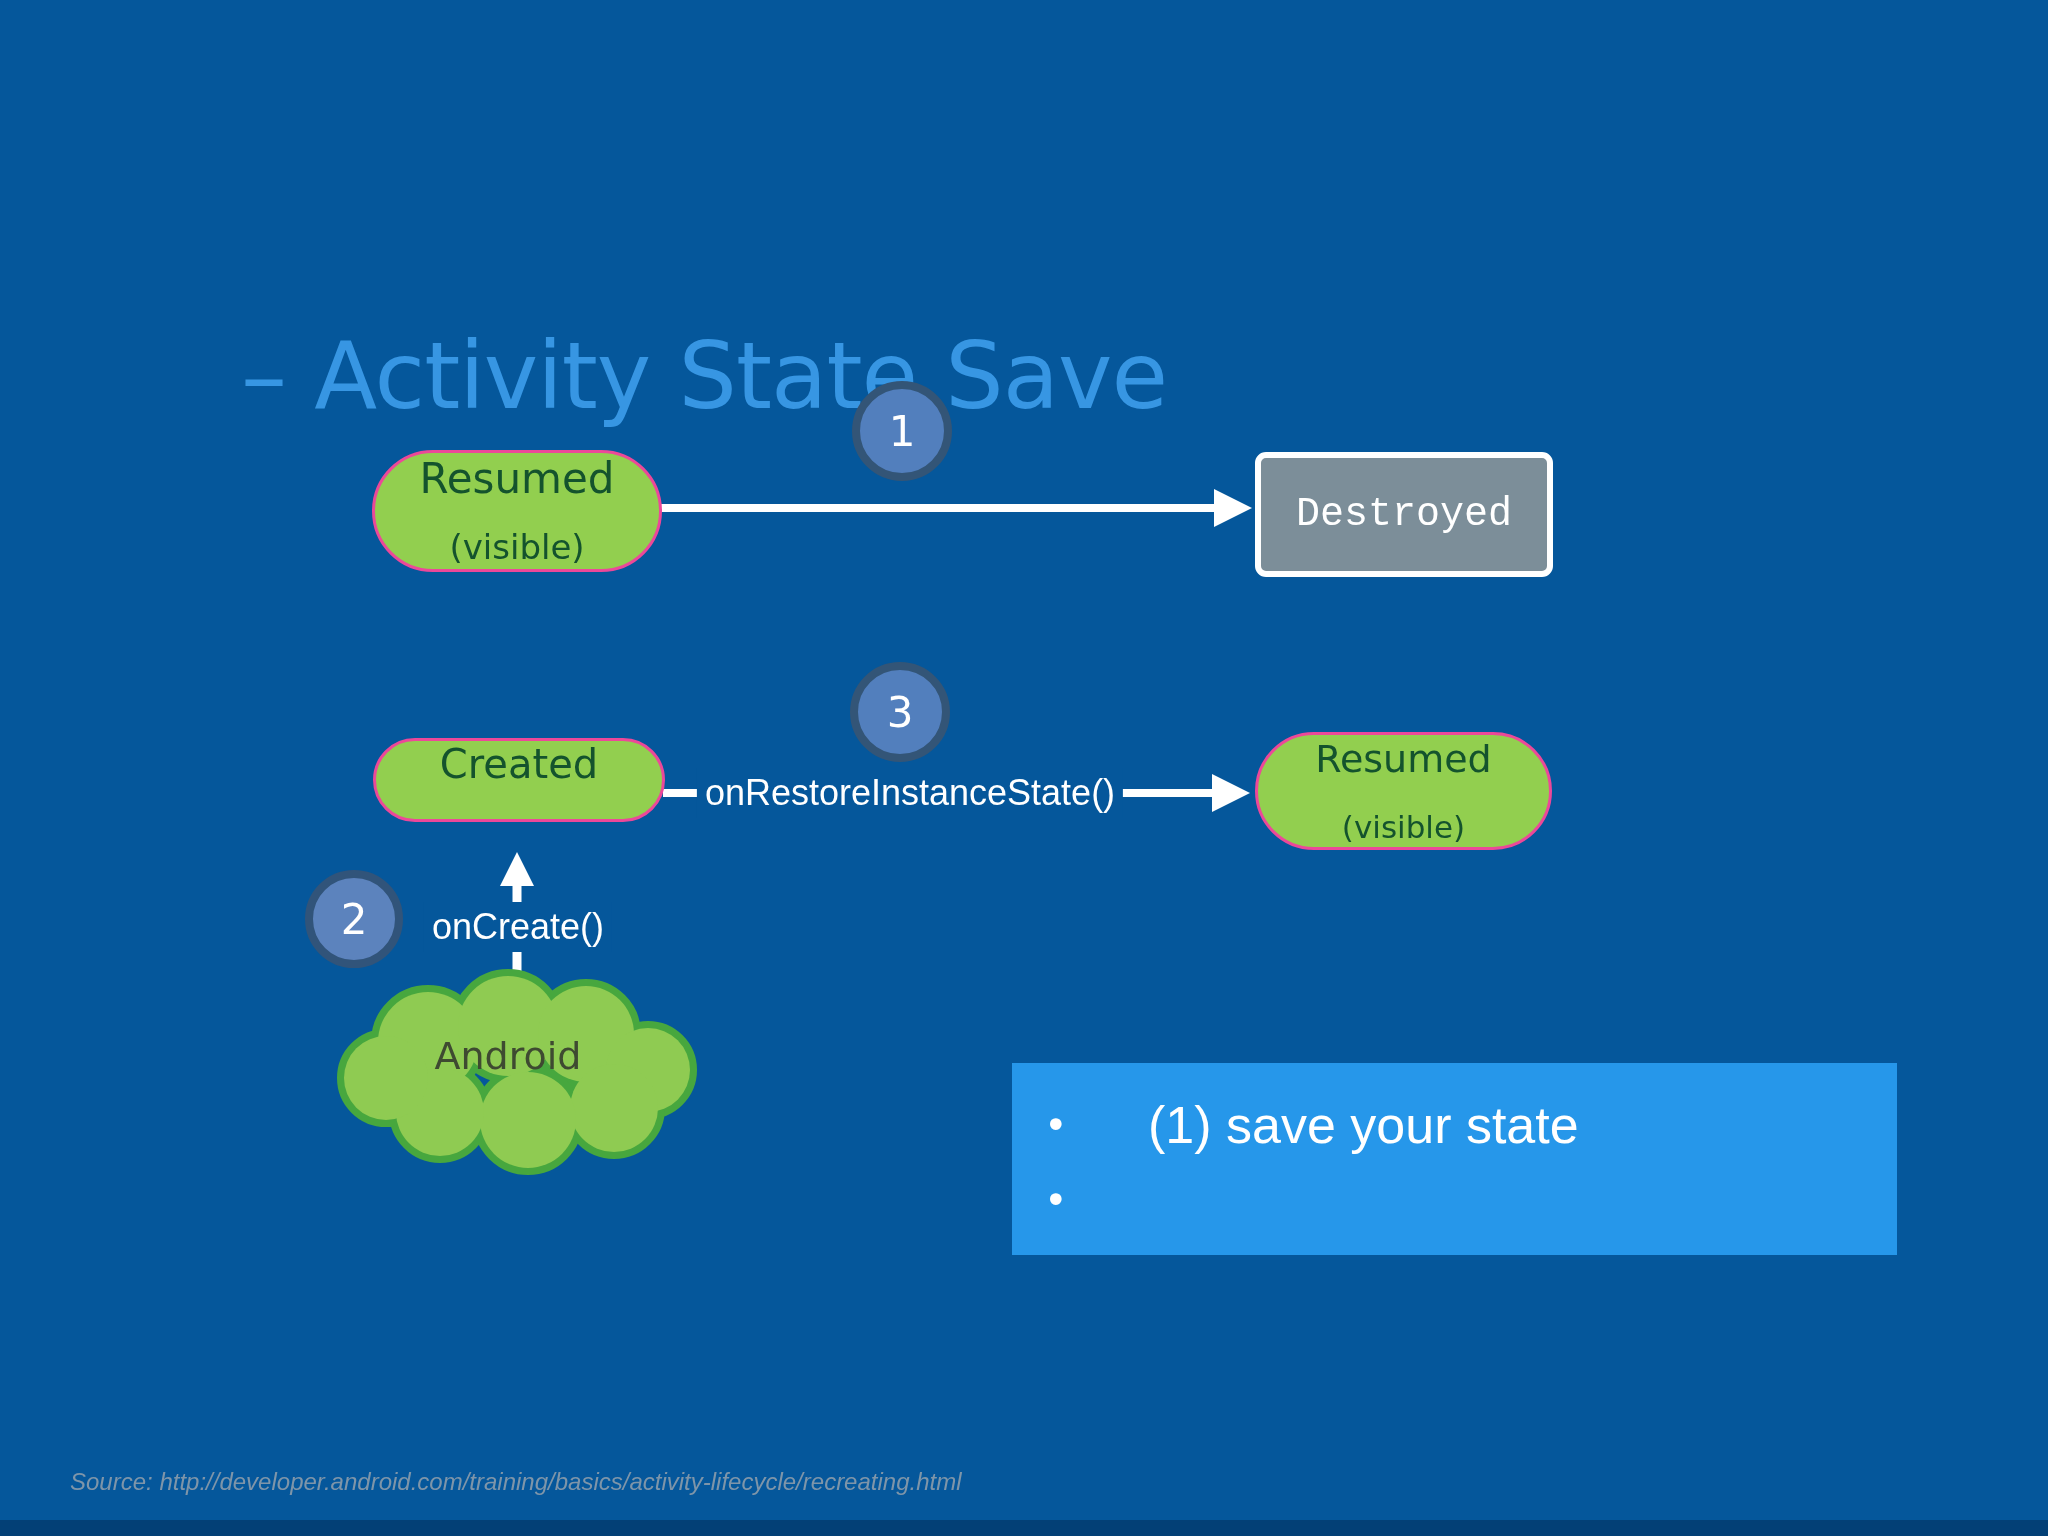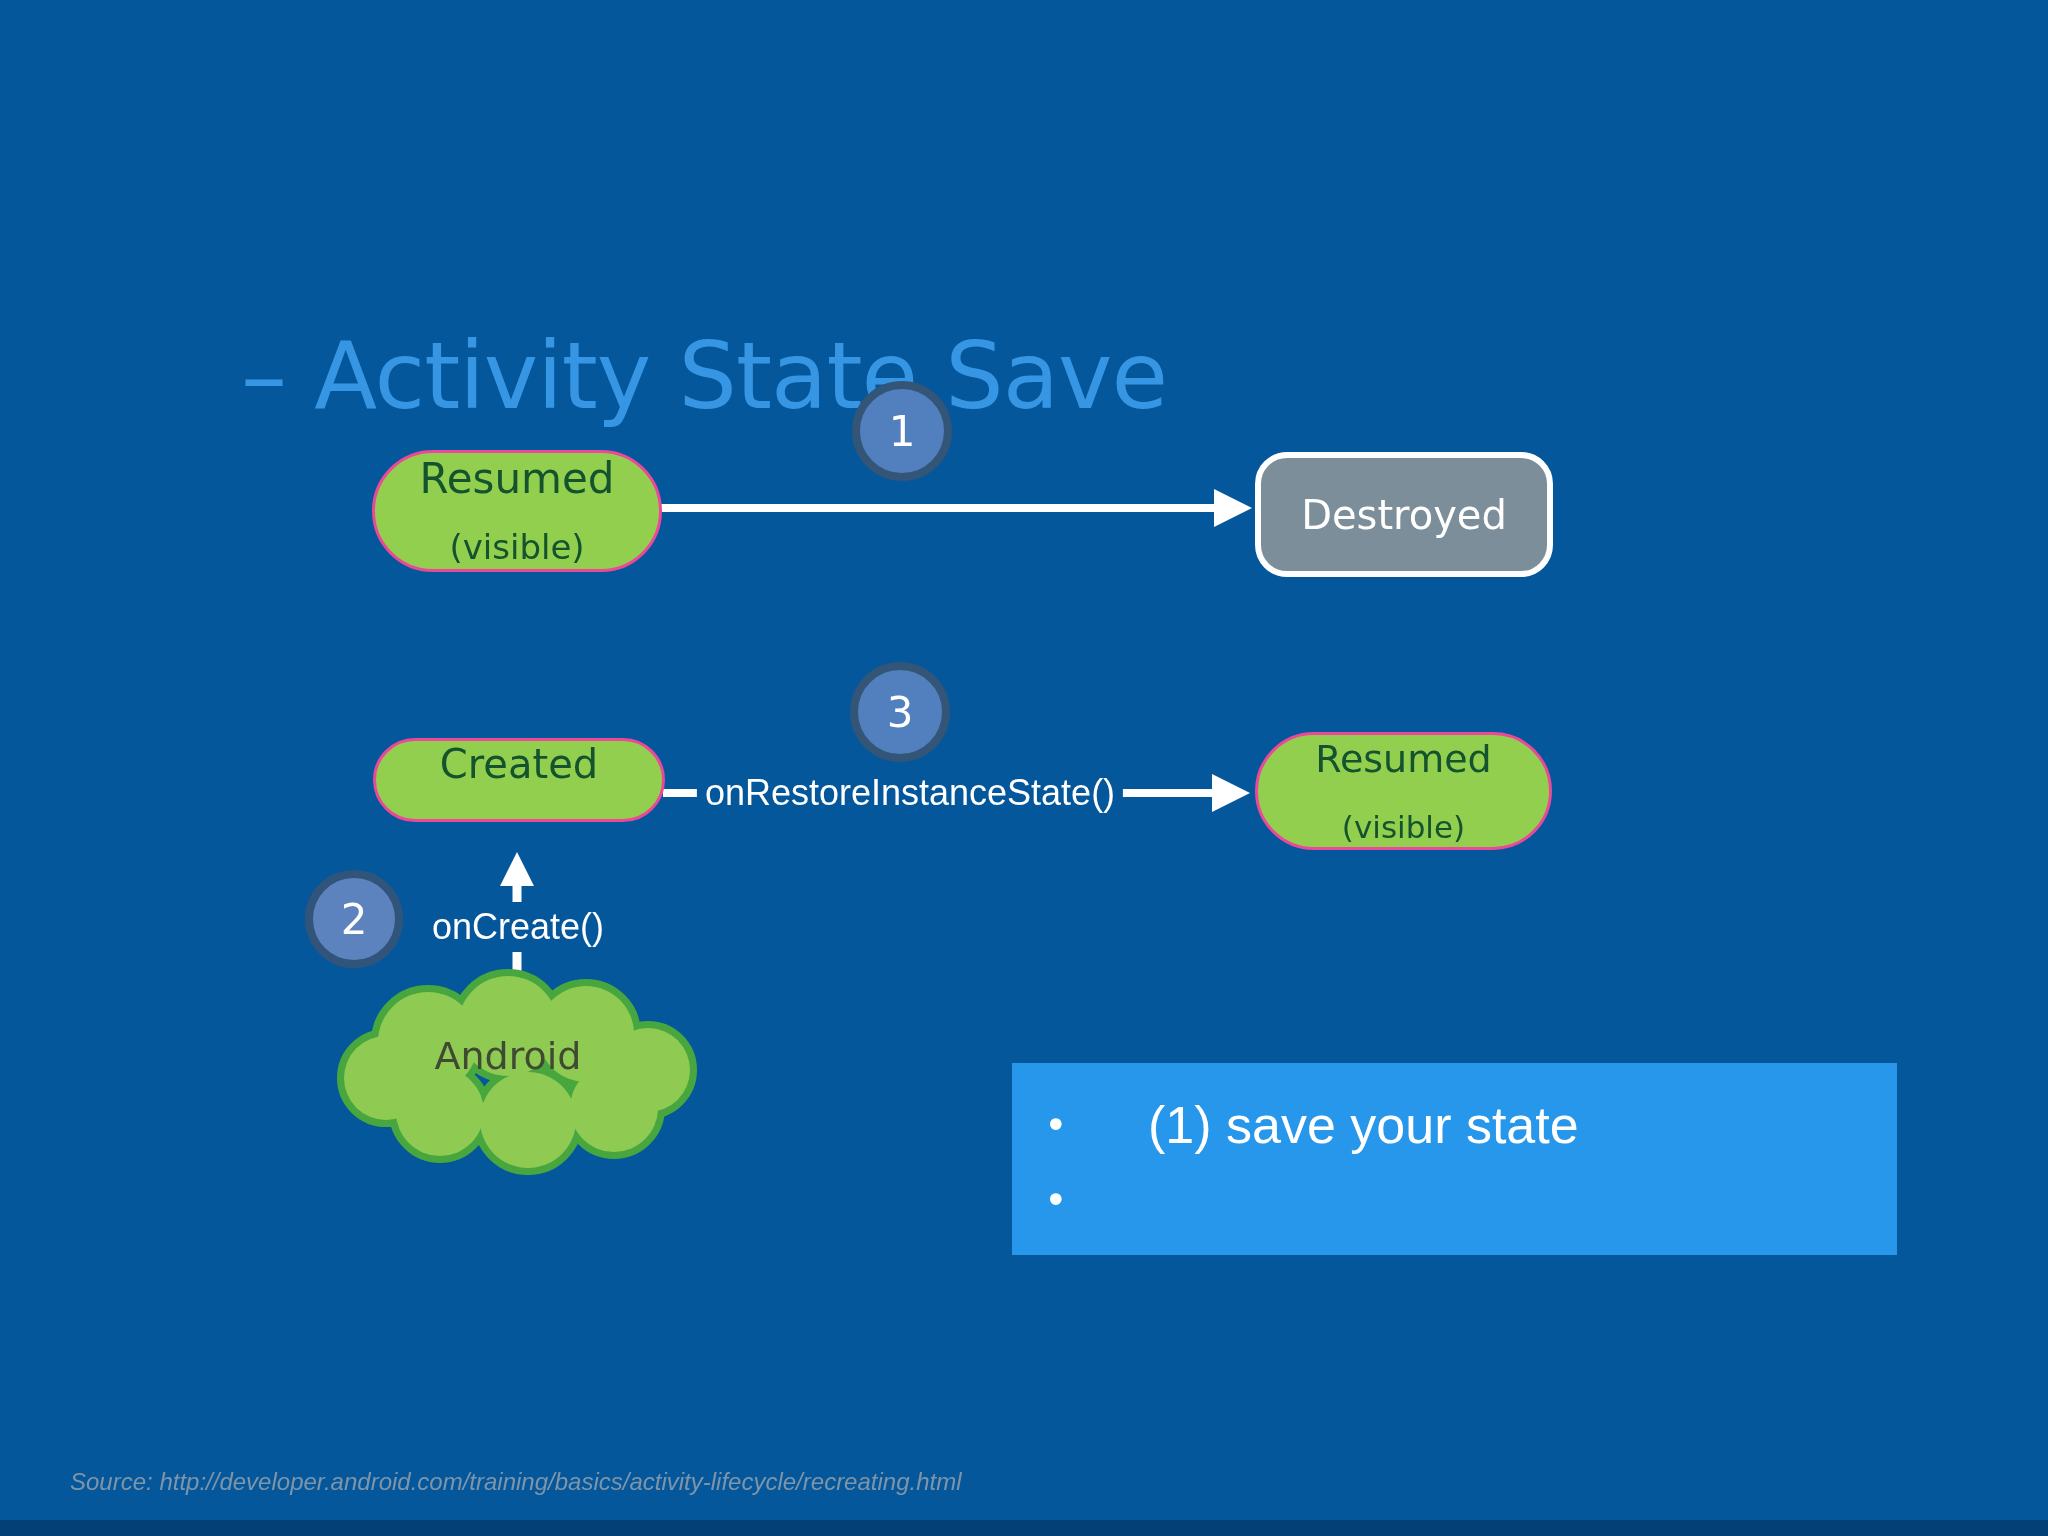--- a/index.html
+++ b/index.html
@@ -30,21 +30,21 @@
   .node-green{
     background:#92cf4f;border:3px solid #ec4899;color:#14532d;justify-content:space-between;
   }
   .node-gray{
     background:#7c8e99;border:6px solid #ffffff;color:#ffffff;
   }
   .node-line-big{font-size:42px;line-height:52px;}
   .node-line-small{font-size:34px;line-height:44px;}
 
   .node-resumed-1{left:372px;top:450px;width:290px;height:122px;border-radius:61px;}
-  .node-destroyed{left:1255px;top:452px;width:298px;height:125px;border-radius:32px;font-size:40px;}
+  .node-destroyed{left:1255px;top:452px;width:298px;height:125px;border-radius:11px;font-size:40px;font-family:Liberation Mono, monospace;}
   .node-created{left:373px;top:738px;width:292px;height:84px;border-radius:54px;font-size:40px;}
   .node-resumed-2{left:1255px;top:732px;width:297px;height:118px;border-radius:59px;}
   .node-resumed-2 .node-line-big{font-size:38px;line-height:48px;}
   .node-resumed-2 .node-line-small{font-size:31px;line-height:40px;}
 
   
   .badge{
     position:absolute;border-radius:50%;
     background:#527fbd;border:8px solid #335577;
     color:#ffffff;display:flex;align-items:center;justify-content:center;

